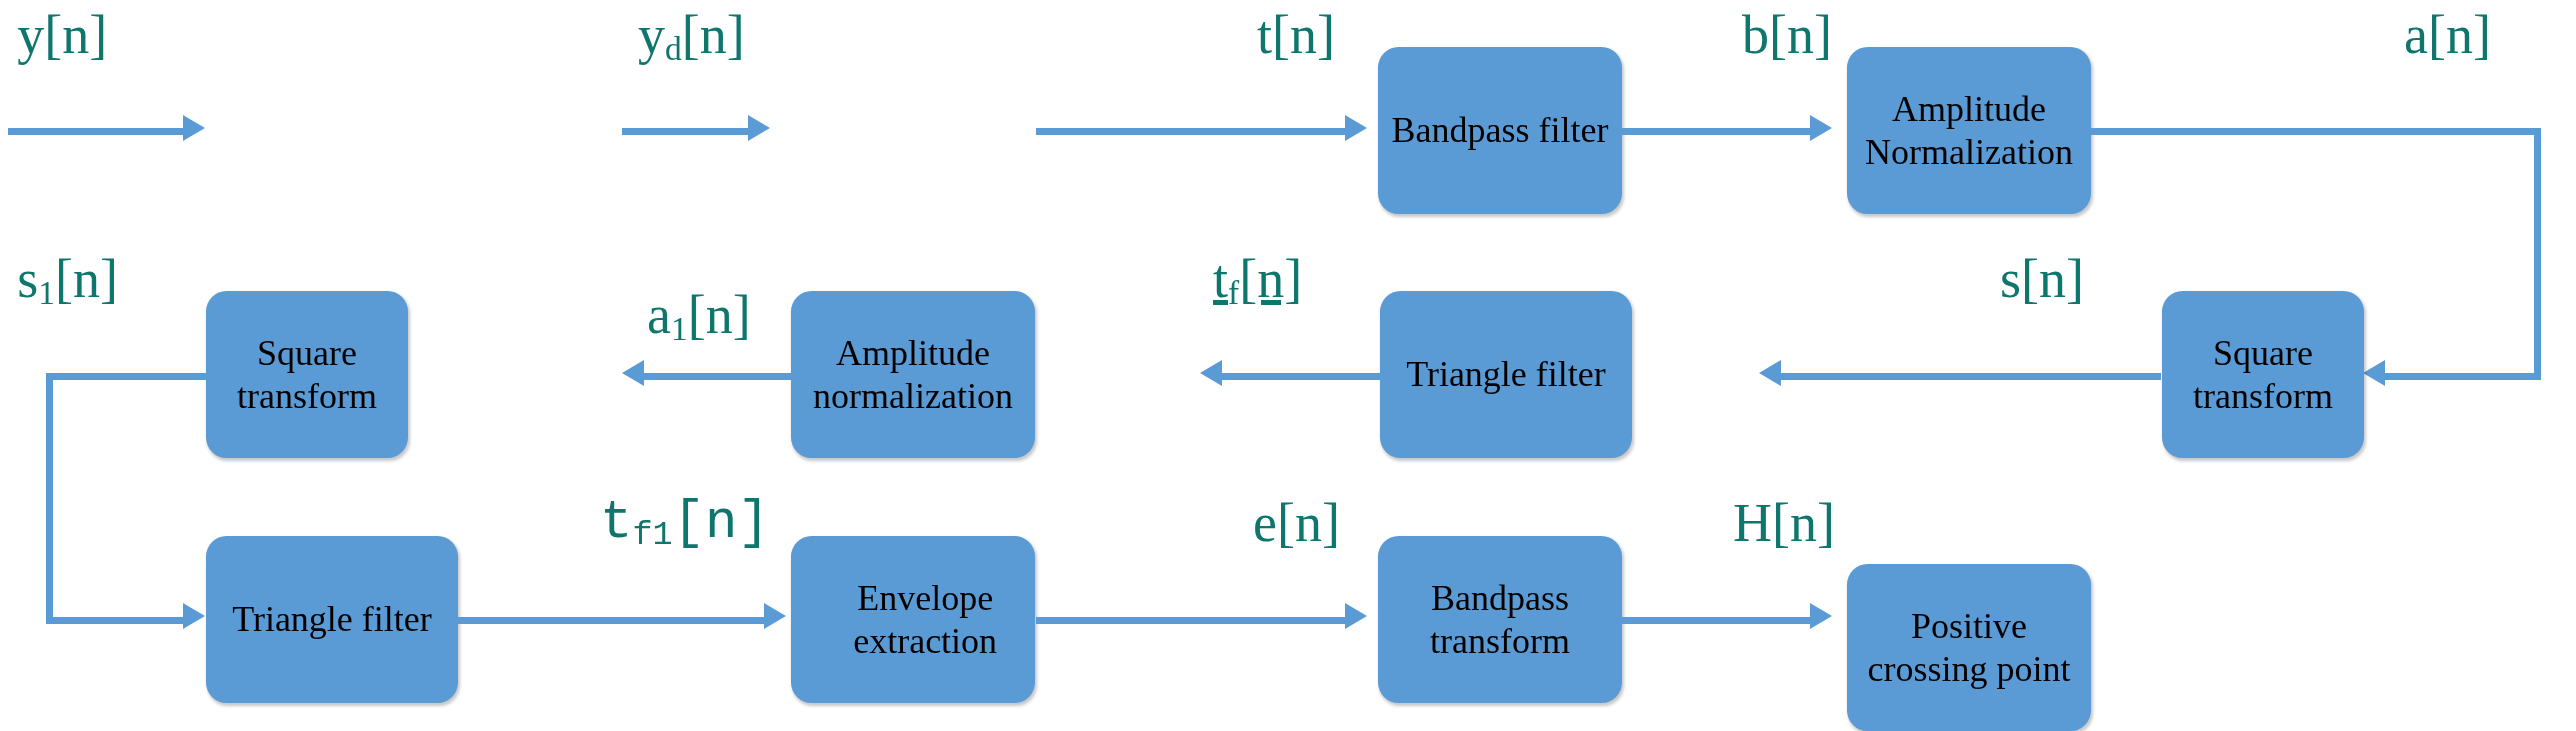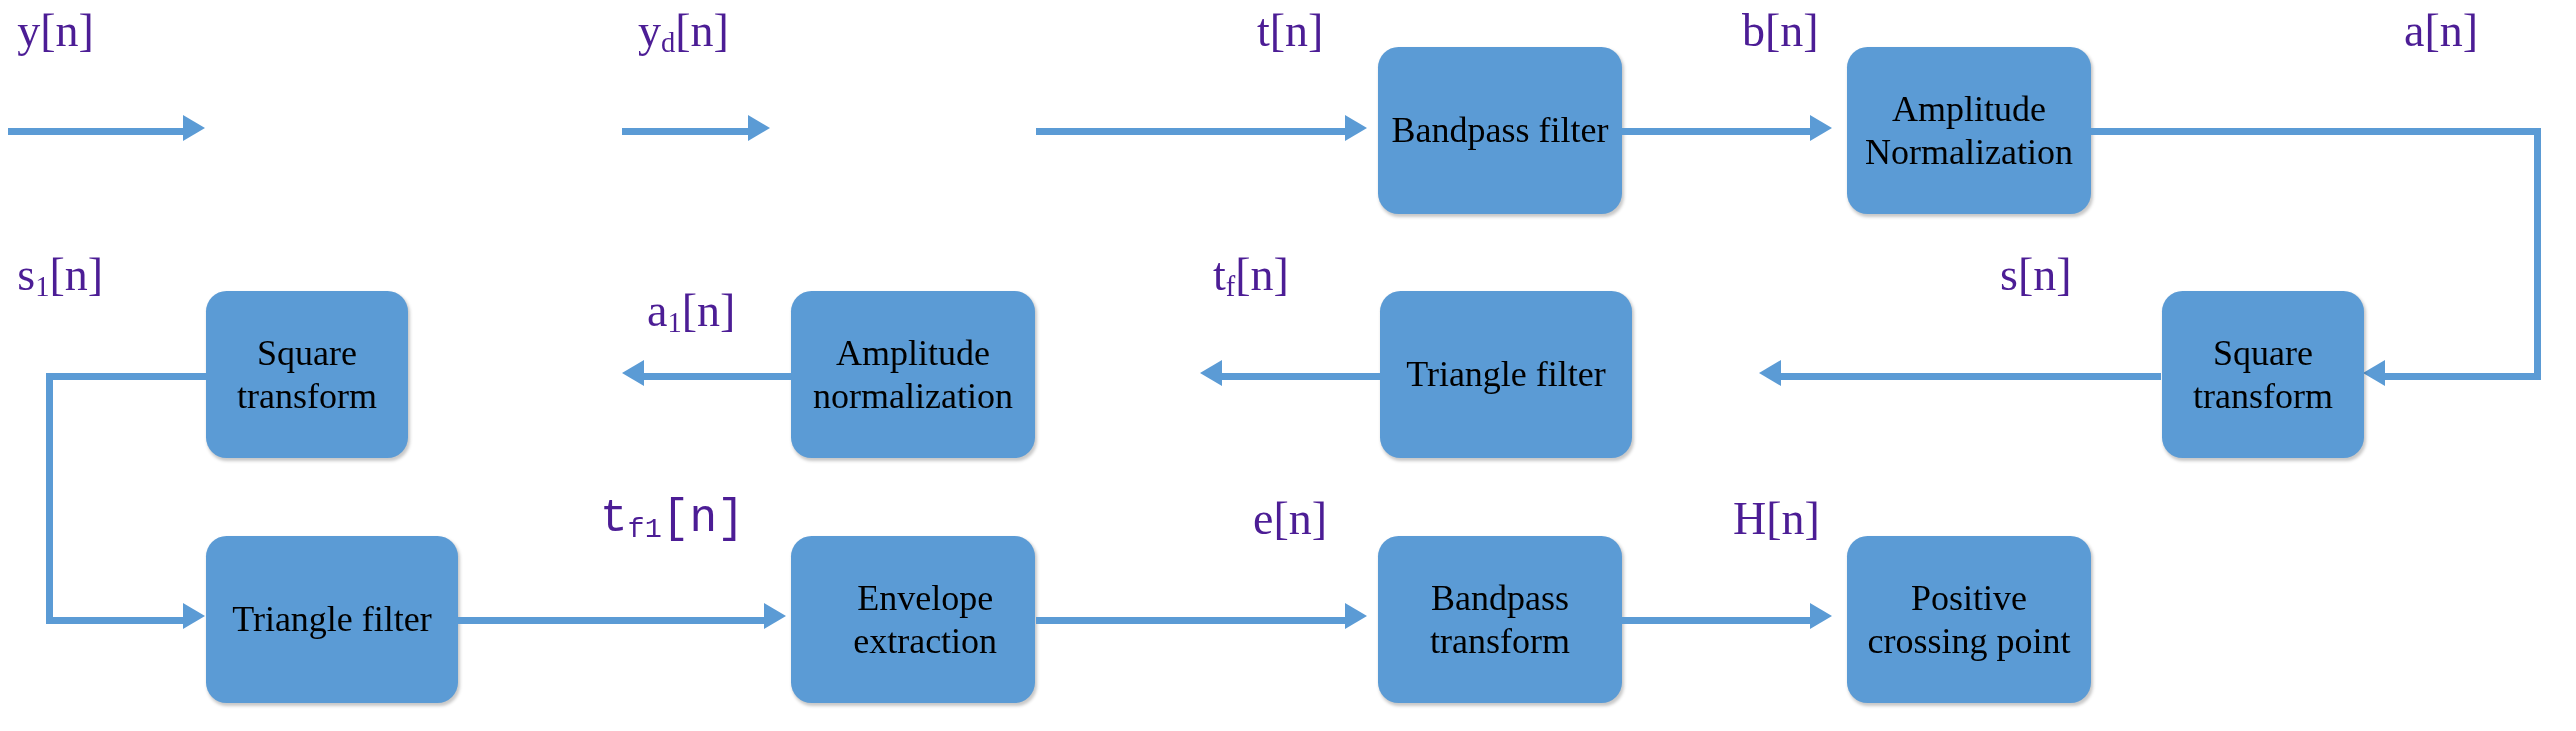--- a/index.html
+++ b/index.html
@@ -22,22 +22,22 @@
     justify-content:center;
     text-align:center;
     line-height:1.18;
     font-size:36px;
     box-sizing:border-box;
     padding:3.2px 4.7px;
   }
   .block .ln{display:block;white-space:nowrap;}
   .sig{
     position:absolute;
-    color:#4c1d95;
-    font-size:46px;
+    color:#0f766e;
+    font-size:54px;
     line-height:1;
     white-space:nowrap;
   }
   .sig sub{font-size:0.62em;vertical-align:-0.22em;}
   .wire{position:absolute;background:#5B9BD5;}
   .h{height:7px;}
   .v{width:7px;}
   .arrow{
     position:absolute;
     width:0;height:0;
@@ -109,21 +109,21 @@
     <span>s</span><sub></sub><span>[n]</span>
   </div>
 
   <div class="wire h" style="left:1781px; top:373px; width:380px;"></div>
   <div class="arrow arrow-l" style="left:1759px; top:360px;"></div>
 
   <div class="block" style="left:1380px; top:291px; width:252px; height:167px;">
     <span class="ln">Triangle filter</span>
   </div>
 
-  <div class="sig" style="left:1213px; top:252px;">
+  <div class="sig" style="left:1213px; top:252px;text-decoration:underline;">
     <span>t</span><sub>f</sub><span>[n]</span>
   </div>
 
   <div class="wire h" style="left:1222px; top:373px; width:158px;"></div>
   <div class="arrow arrow-l" style="left:1200px; top:360px;"></div>
 
   <div class="block" style="left:791px; top:291px; width:244px; height:167px;">
     <span class="ln">Amplitude</span>
     <span class="ln">normalization</span>
   </div>
@@ -177,19 +177,19 @@
     <span class="ln">transform</span>
   </div>
 
   <div class="sig" style="left:1733px; top:496px;">
     <span>H</span><sub></sub><span>[n]</span>
   </div>
 
   <div class="wire h" style="left:1622px; top:617px; width:189px;"></div>
   <div class="arrow arrow-r" style="left:1810px; top:603px;"></div>
 
-  <div class="block" style="left:1847px; top:536px; width:244px; height:167px;">
+  <div class="block" style="left:1847px; top:564px; width:244px; height:167px;">
     <span class="ln">Positive</span>
     <span class="ln">crossing point</span>
   </div>
 
 </div>
 
 
 </body></html>

